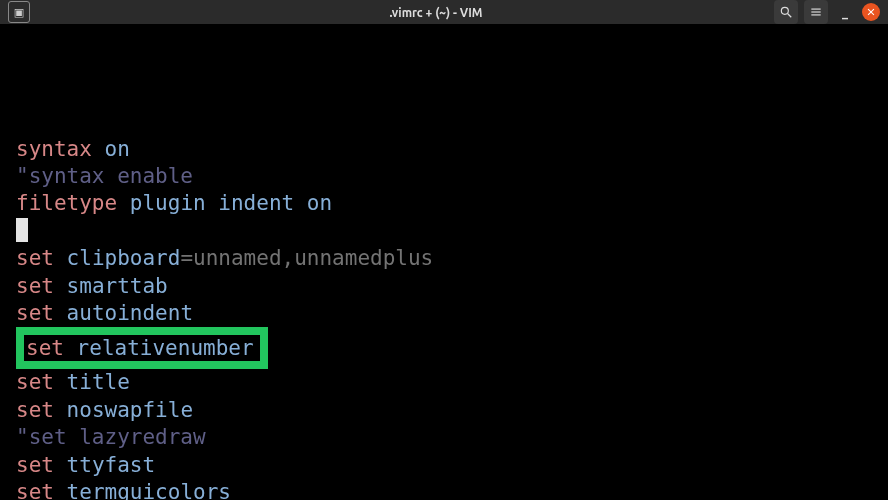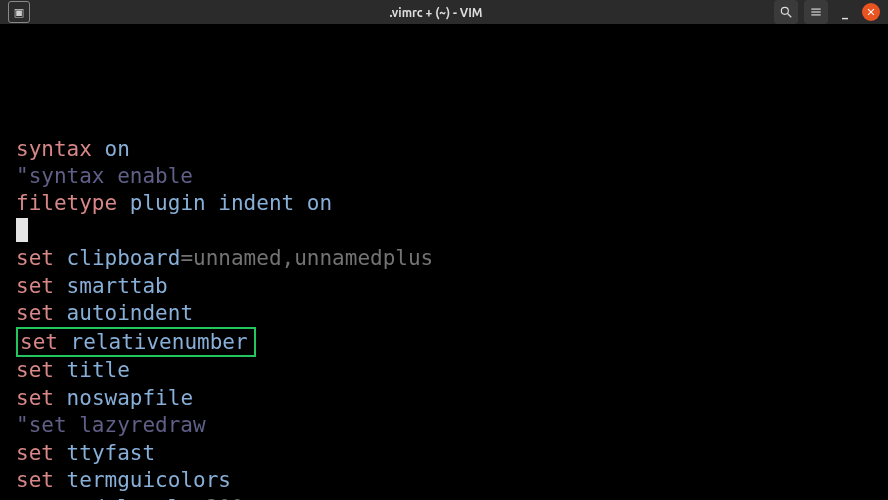--- a/index.html
+++ b/index.html
@@ -19,21 +19,21 @@
   .tb-close svg { width:10px; height:10px; stroke:#fff; stroke-width:2.5; }
 
   
   .editor { flex:1; background:#000; font-size:21px; line-height:27.4px; white-space:pre; color:#ddd; position:relative; padding-top:2px; }
   .line { padding:0 16px; }
   .kw   { color:#d78787; }      
   .opt  { color:#87afd7; }      
   .val  { color:#737373; }      
   .comment { color:#5f5f87; }
   .cursor-block { display:inline-block; width:12px; height:24px; background:#e4e4e4; vertical-align:-4px; }
-  .boxed { display:inline-block; border:2px solid #22c55e; padding:0 6px 0 2px; line-height:26px; }
+  .boxed { display:inline-block; border:8px solid #22c55e; padding:0 6px 0 2px; line-height:26px; }
 </style>
 </head>
 <body>
 
 <div class="titlebar">
   <div class="tb-left">
     <div class="tb-icon">▣</div>
   </div>
   <div class="tb-title">.vimrc + (~) - VIM</div>
   <div class="tb-right">

